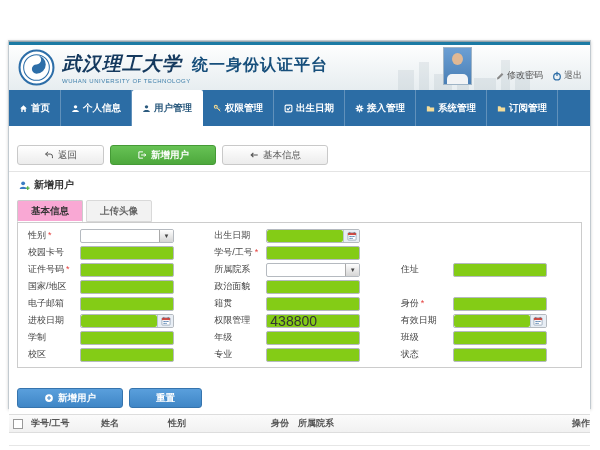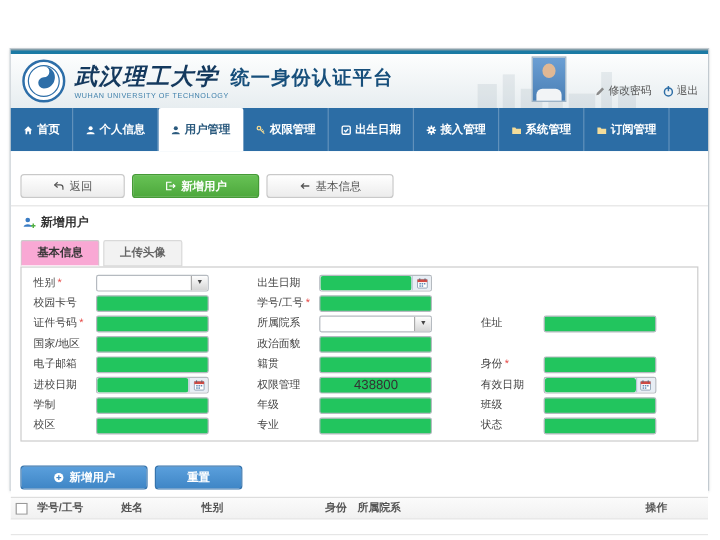--- a/index.html
+++ b/index.html
@@ -46,34 +46,34 @@
   .sectitle svg{width:11px;height:11px;}
   .tabs{display:flex;gap:3px;padding-left:8px;position:relative;z-index:2;margin-top:4px;}
   .tab{padding:0 13px;height:20px;line-height:20px;font-size:9.5px;font-weight:bold;color:#666;background:#f2f2f2;border:1px solid #d9d9d9;border-radius:2px 2px 0 0;cursor:pointer;}
   .tab.active{background:#f9a8d4;color:#333;border-color:#ccc;border-bottom:1px solid #fff;margin-bottom:-1px;}
   .panel{margin:0 8px;border:1px solid #ccc;padding:4px 2px;position:relative;z-index:1;background:#fff;}
   .frow{display:flex;height:17px;align-items:center;}
   .fcell{width:33.33%;display:flex;align-items:center;}
   .flabel{width:60px;flex-shrink:0;font-size:9px;color:#444;padding-left:8px;box-sizing:border-box;white-space:nowrap;}
   .req{color:#e5413e;margin-left:2px;font-size:9px;}
   .fctl{width:94px;display:flex;}
-  .fin{width:100%;height:14px;border:1px solid #b5bac0;border-radius:2px;font-size:11px;padding:0 3px;box-sizing:border-box;background:#22c55e;color:#333;font-family:inherit;text-align:center;}
+  .fin{width:100%;height:14px;border:1px solid #b5bac0;border-radius:2px;font-size:14px;padding:0 3px;box-sizing:border-box;background:#84cc16;color:#333;font-family:inherit;}
   .fwrap{width:100%;height:14px;border:1px solid #b5bac0;border-radius:2px;background:#fff;display:flex;box-sizing:border-box;overflow:hidden;}
   .fwrap .fill{flex:1;}
   .sel-btn{width:13px;background:linear-gradient(#fefefe,#d5d5d5);border-left:1px solid #aaa;font-size:6px;color:#444;display:flex;align-items:center;justify-content:center;cursor:pointer;}
   .date-btn{width:15px;background:#e8eef5;border-left:1px solid #b8c6d4;display:flex;align-items:center;justify-content:center;cursor:pointer;}
   .date-btn svg{width:10px;height:10px;}
   .actions{display:flex;gap:6px;margin:8px 8px 6px 8px;}
   
   .table{margin-top:5px;border-top:1px solid #ddd;}
   .thead{display:flex;height:17px;align-items:center;background:linear-gradient(#fbfbfb,#f1f1f1);border-bottom:1px solid #ddd;font-size:9px;font-weight:bold;color:#555;}
   .tc{padding-left:4px;box-sizing:border-box;white-space:nowrap;overflow:hidden;}
   .tc-cb{width:18px;display:flex;justify-content:center;padding-left:0;}
   .cbx{width:8px;height:8px;border:1px solid #999;background:#fff;cursor:pointer;}
-  .tc1{width:70px;} .tc2{width:67px;} .tc3{width:103px;} .tc4{width:27px;} .tc5{flex:1;} .tc6{width:56px;}
+  .tc1{width:70px;} .tc2{width:67px;} .tc3{width:103px;} .tc4{width:27px;} .tc5{flex:1;} .tc6{width:56px;text-align:right;}
   .trow-empty{height:12px;border-bottom:1px solid #e6e6e6;background:#fff;}
   .defs{position:absolute;width:0;height:0;overflow:hidden;}
 </style>
 </head>
 <body>
 
 <svg class="defs" xmlns="http://www.w3.org/2000/svg">
   <symbol id="i-home" viewBox="0 0 16 16">
       <path d="M8 2 L14 8 H12 V14 H9.5 V10 H6.5 V14 H4 V8 H2 Z" fill="currentColor"></path>
     </symbol>

